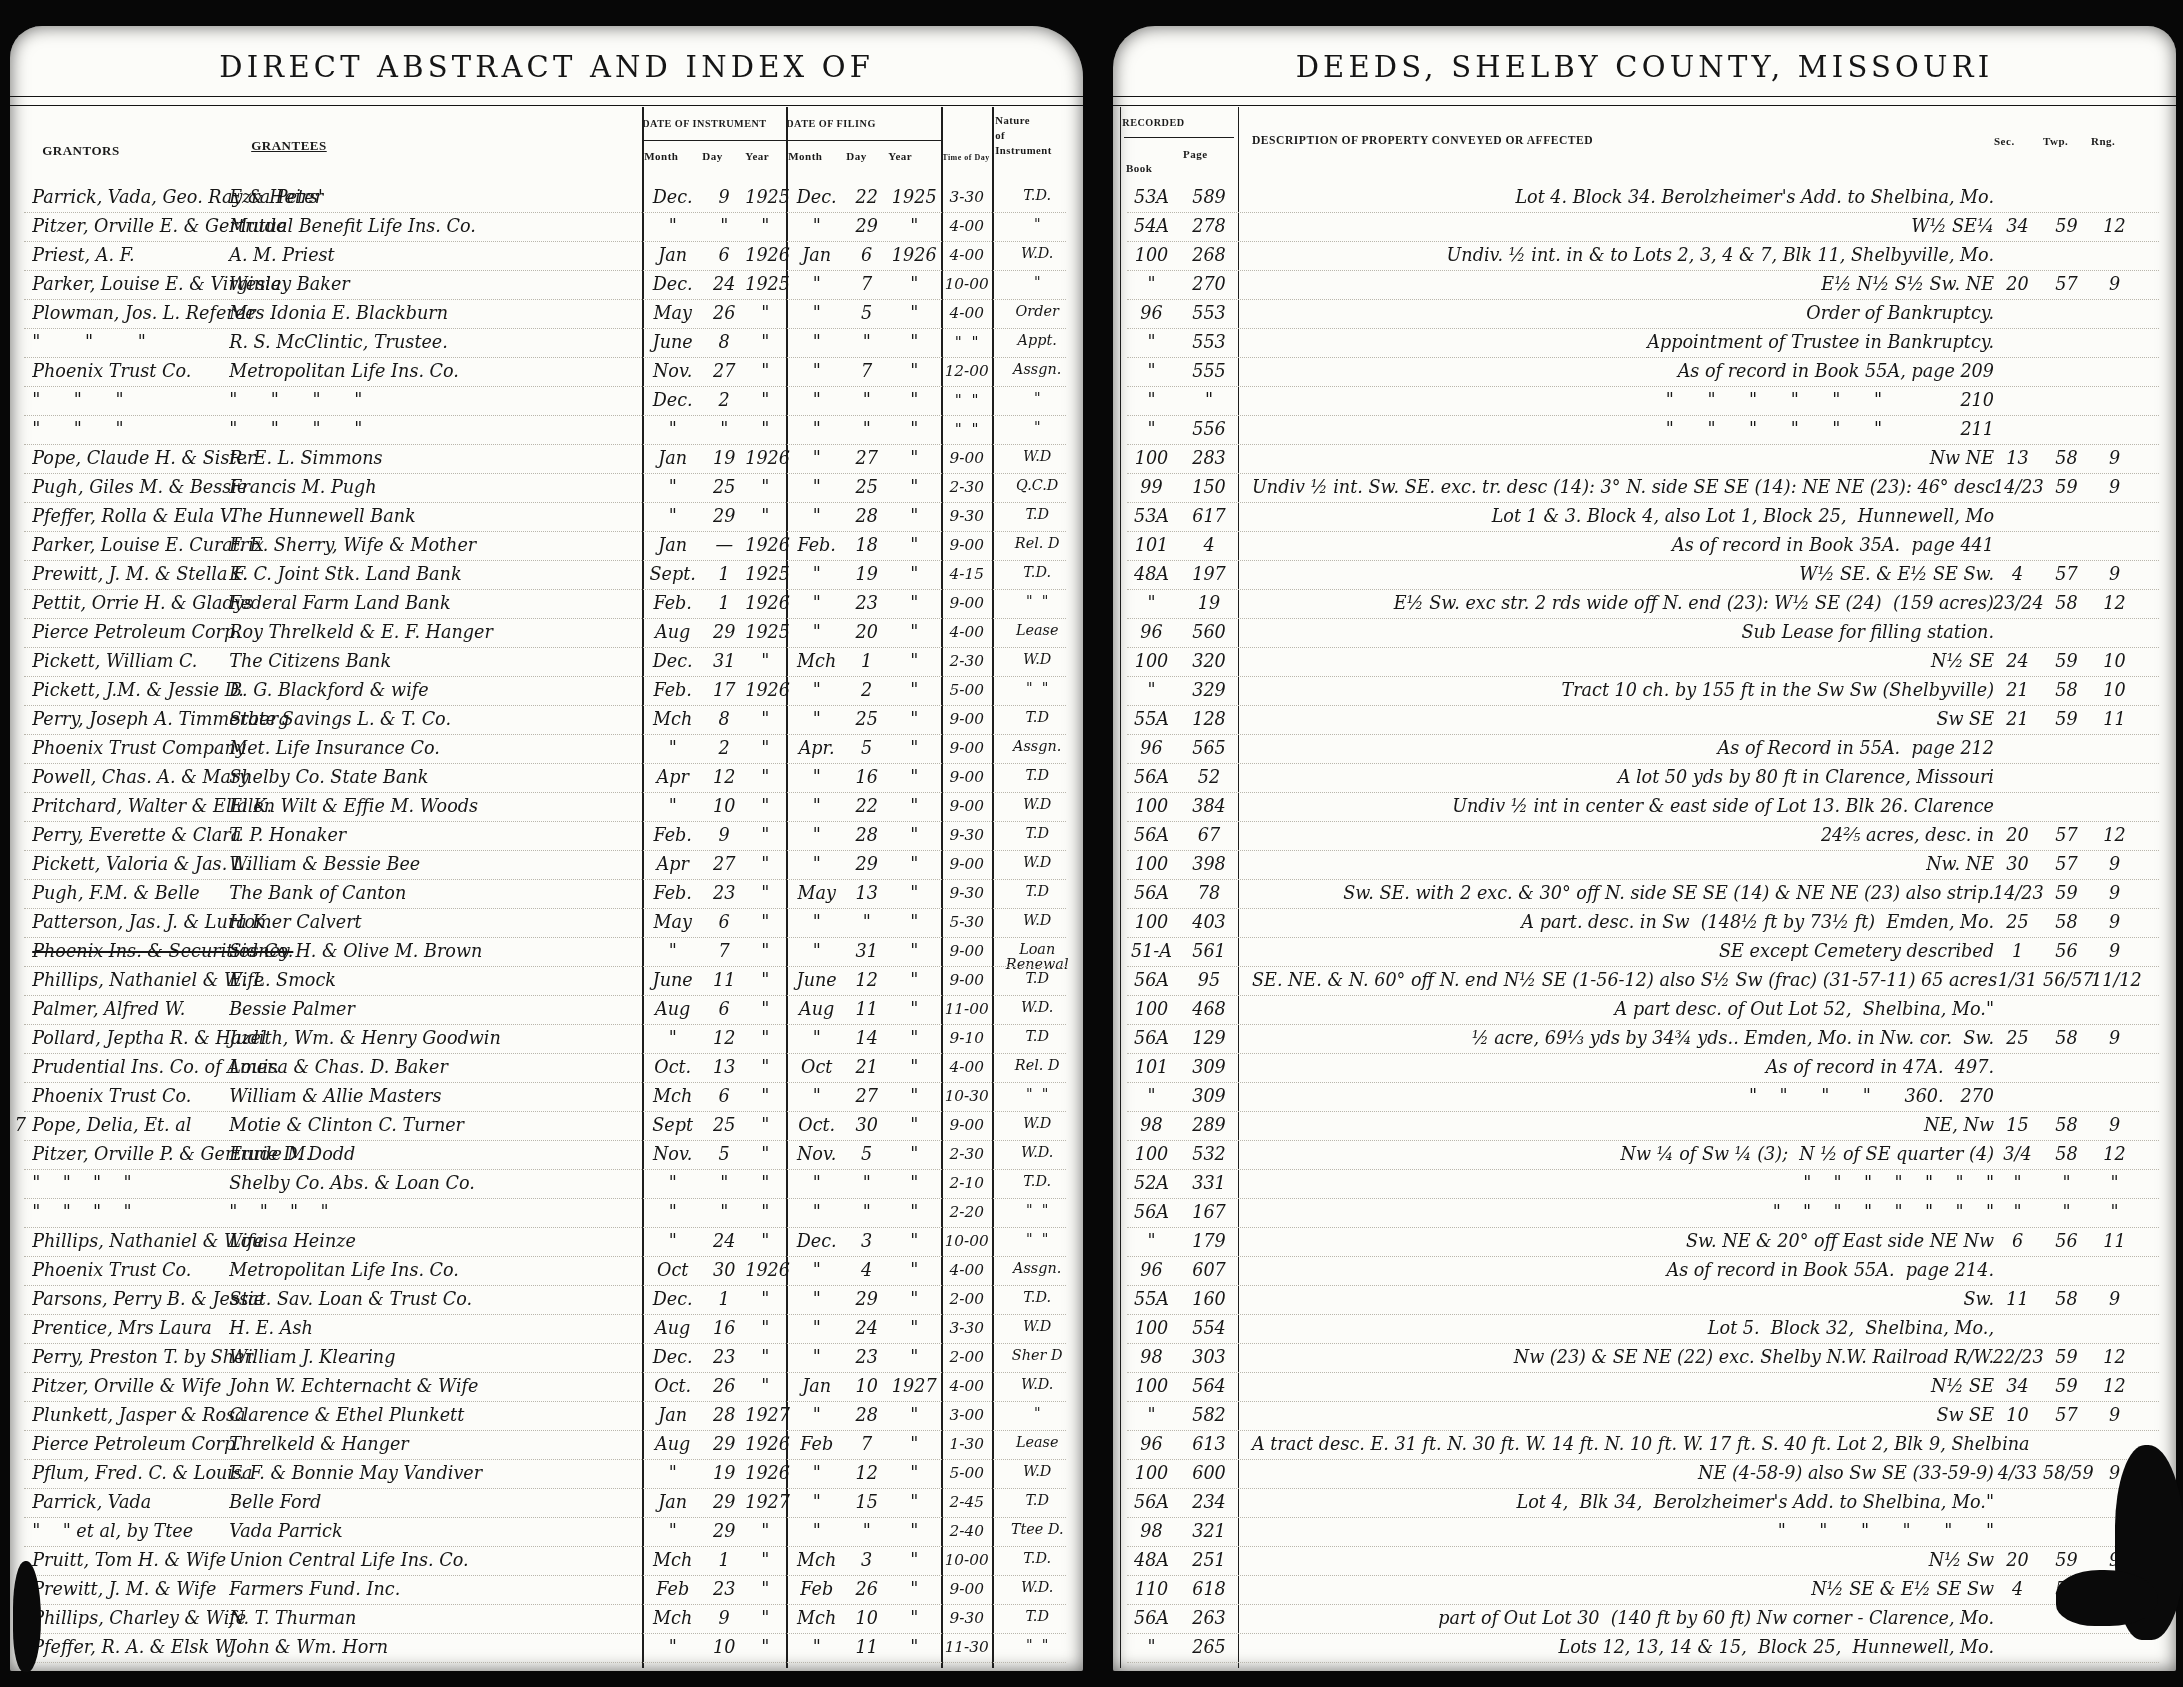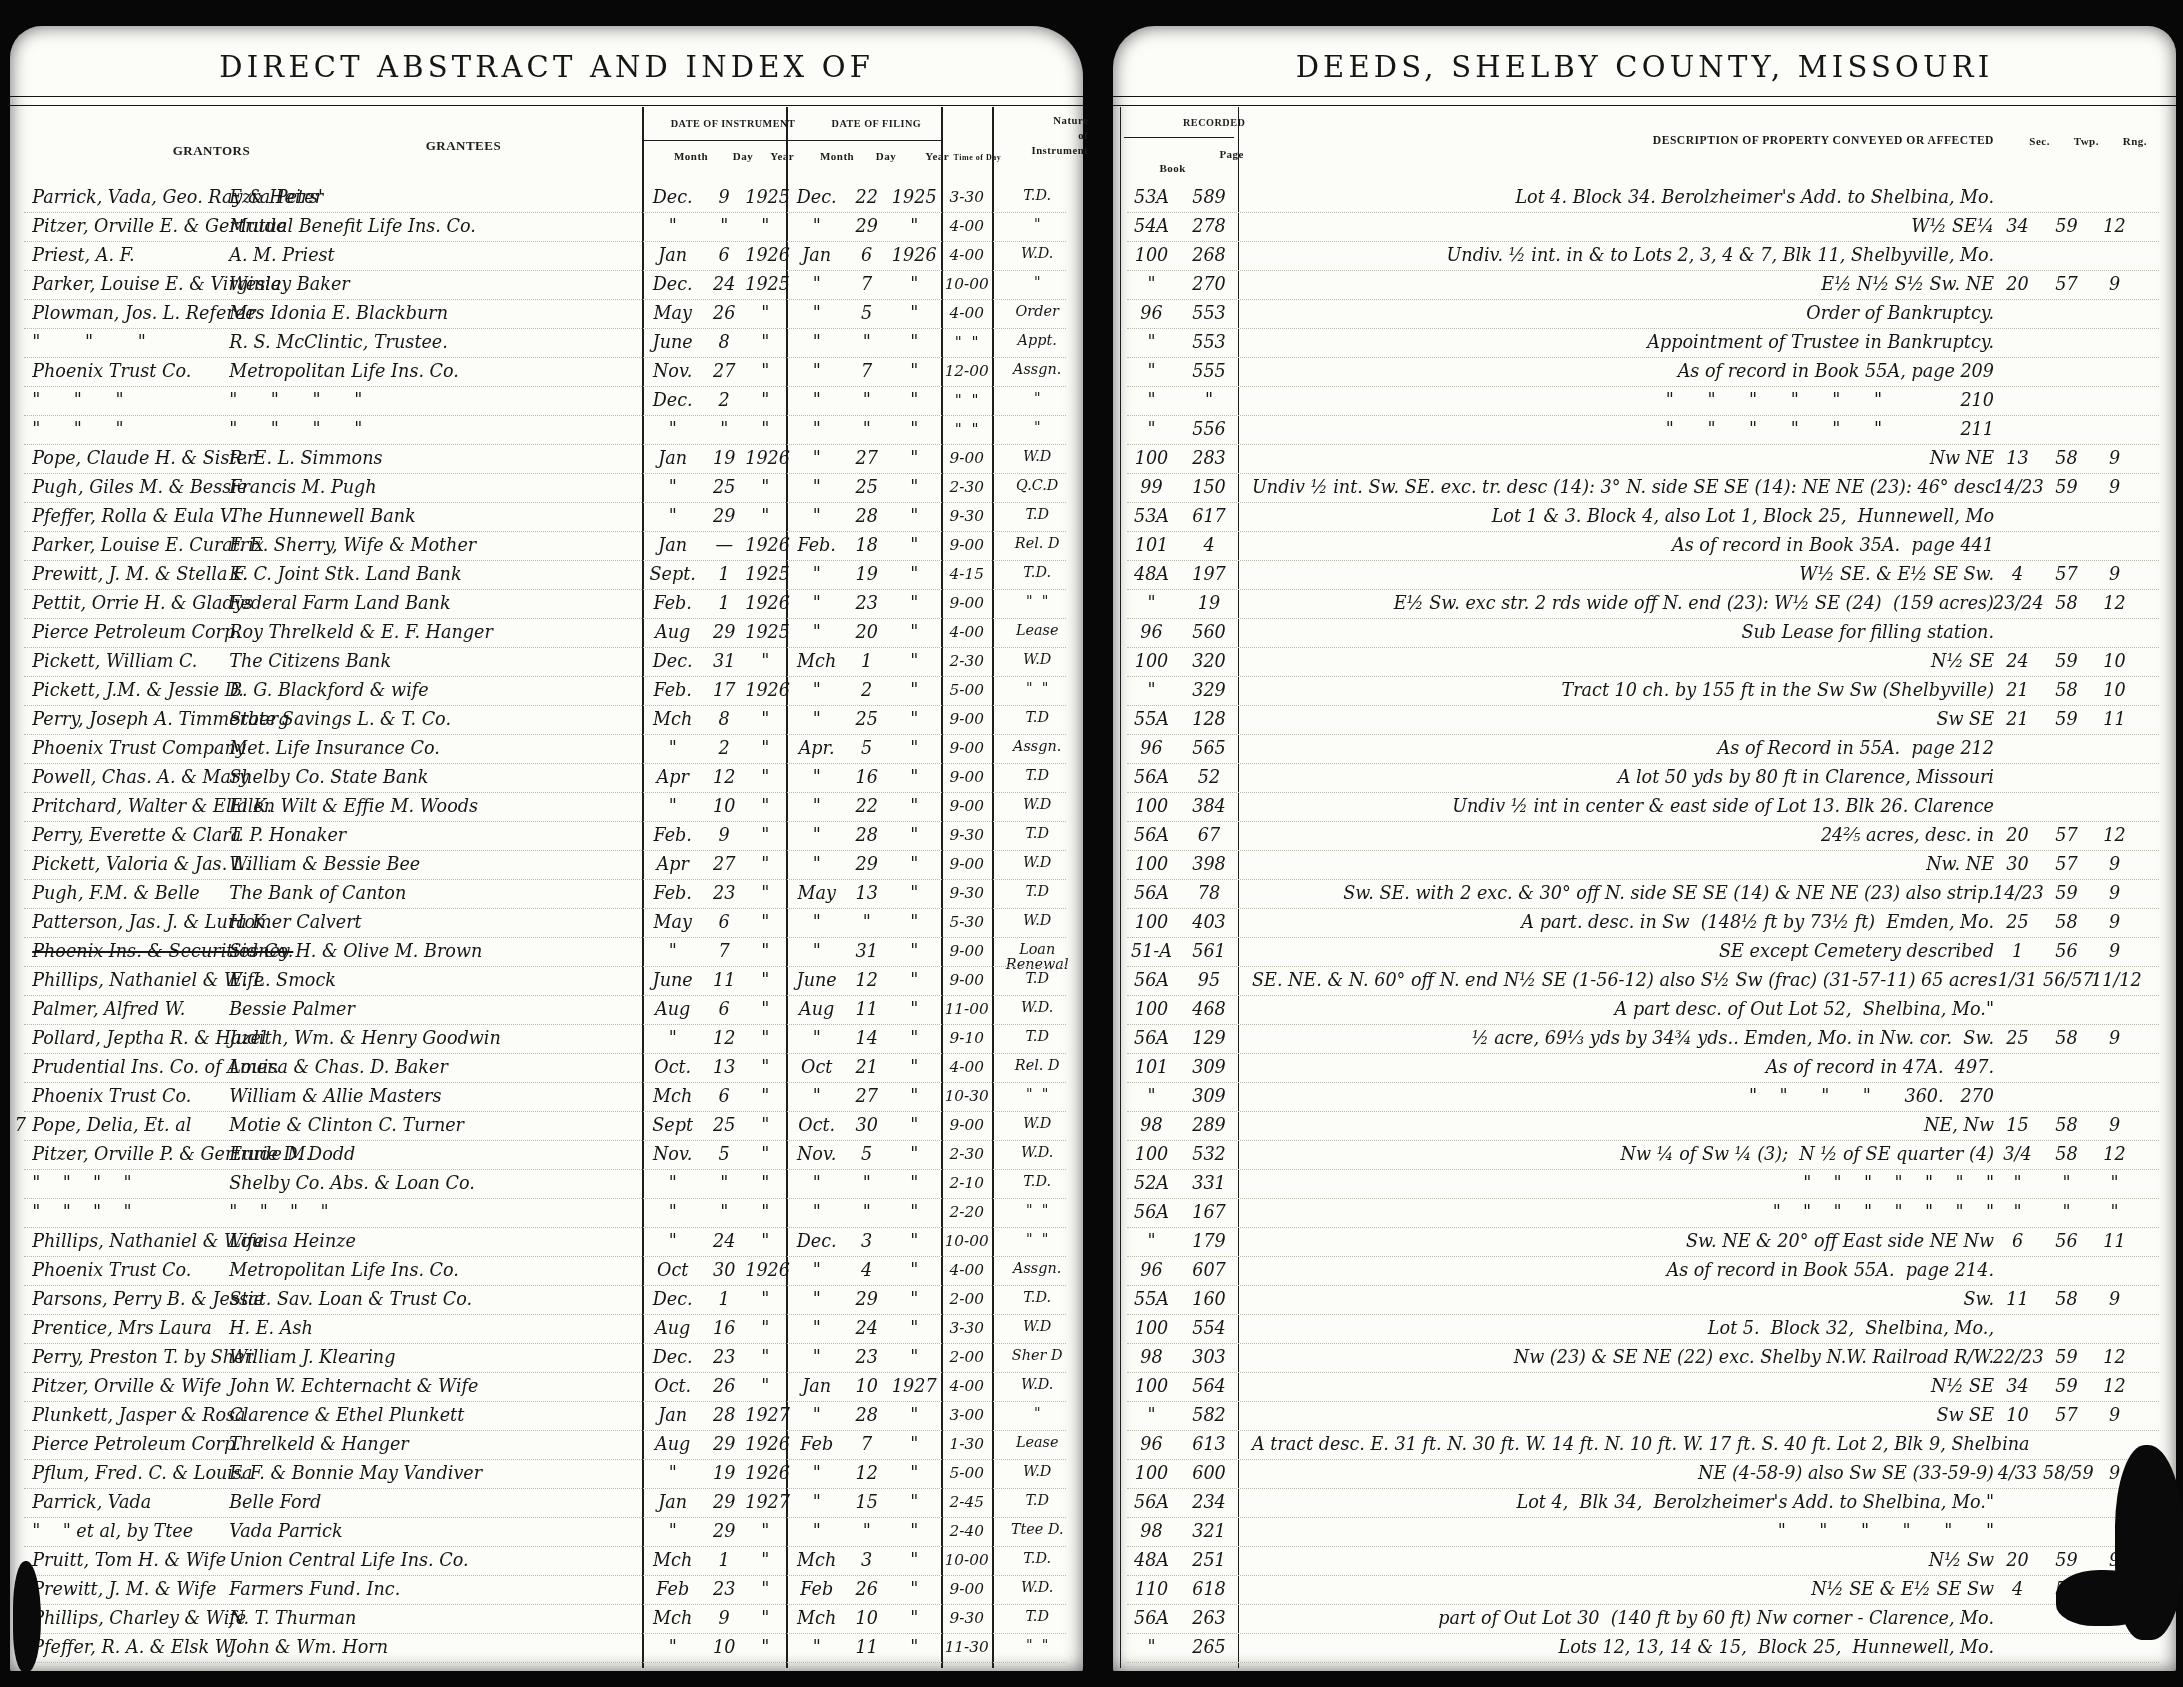--- a/index.html
+++ b/index.html
@@ -17,23 +17,23 @@
 
   .title{
     position:absolute;top:24px;left:0;right:0;margin:0;text-align:center;
     font:normal 29px "DejaVu Serif", serif;letter-spacing:4.2px;color:#151515;
     white-space:nowrap;
   }
   .rule{position:absolute;left:0;right:0;height:1.9px;background:#141414;}
   .rule.r1{top:70px}.rule.r2{top:79px}
 
   .lbl{
-    position:absolute;text-align:right;color:#1b1b1b;
+    position:absolute;text-align:left;color:#1b1b1b;
     font-family:"Liberation Serif", serif;font-weight:bold;
-    letter-spacing:0.5px;white-space:nowrap;margin-left:9px;
+    letter-spacing:0.5px;white-space:nowrap;
   }
   .vl{position:absolute;top:81px;bottom:2.8px;width:1.4px;background:#1d1d1d;}
   .hl{position:absolute;height:1.4px;background:#1d1d1d;}
 
   .rows{position:absolute;left:0;right:8px;top:159px;}
   .row{position:relative;height:29px;}
   .row::after{
     content:"";position:absolute;left:14px;right:9.3px;bottom:0.9px;
     border-bottom:0.9px dotted #b9b6ac;
   }
@@ -71,21 +71,21 @@
 <body>
 
 <div class="scan">
 
   <section class="page left">
     <h1 class="title">DIRECT ABSTRACT AND INDEX OF</h1>
     <div class="rule r1"></div>
     <div class="rule r2"></div>
 
     <span class="lbl" style="left:32px;width:199px;top:117px;font-size:13px;">GRANTORS</span>
-    <span class="lbl" style="left:241px;width:241px;top:112px;font-size:13px;">GRANTEES</span>
+    <span class="lbl" style="left:241px;width:241px;top:112px;font-size:13px;text-decoration:underline;">GRANTEES</span>
 
     <span class="lbl" style="left:632px;width:144px;top:92px;font-size:10.2px;">DATE OF INSTRUMENT</span>
     <div class="hl" style="left:632px;width:144px;top:114px;"></div>
     <span class="lbl" style="left:634px;width:55px;top:124px;font-size:11px;">Month</span>
     <span class="lbl" style="left:692px;width:42px;top:124px;font-size:11px;">Day</span>
     <span class="lbl" style="left:735px;width:40px;top:124px;font-size:11px;">Year</span>
 
     <span class="lbl" style="left:776px;width:126px;top:92px;font-size:10.2px;">DATE OF FILING</span>
     <div class="hl" style="left:776px;width:155px;top:114px;"></div>
     <span class="lbl" style="left:778px;width:57px;top:124px;font-size:11px;">Month</span>

